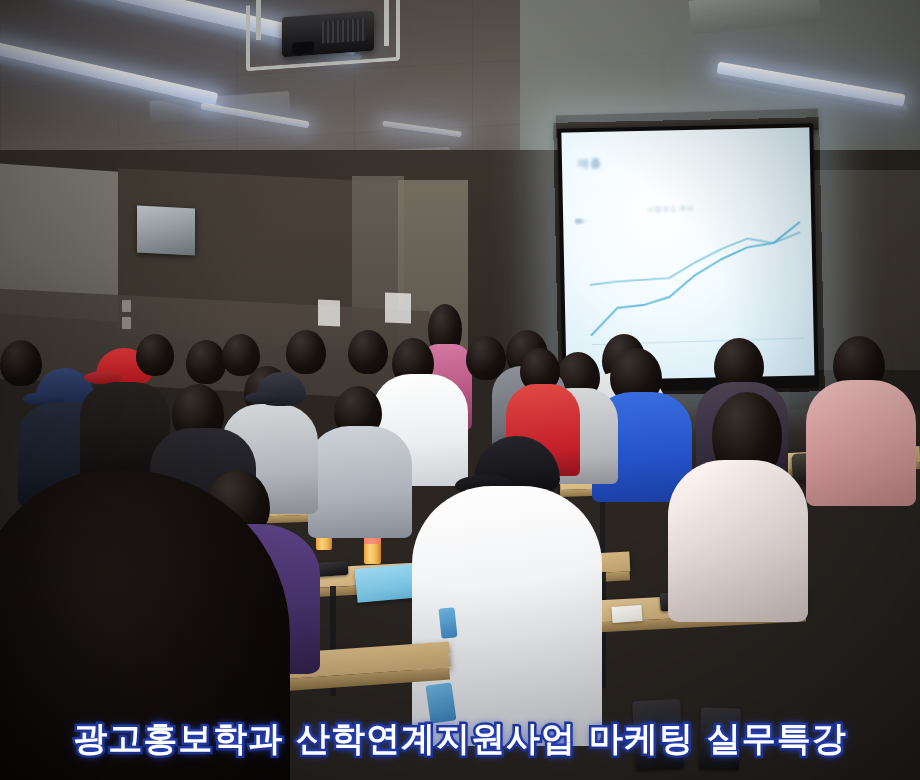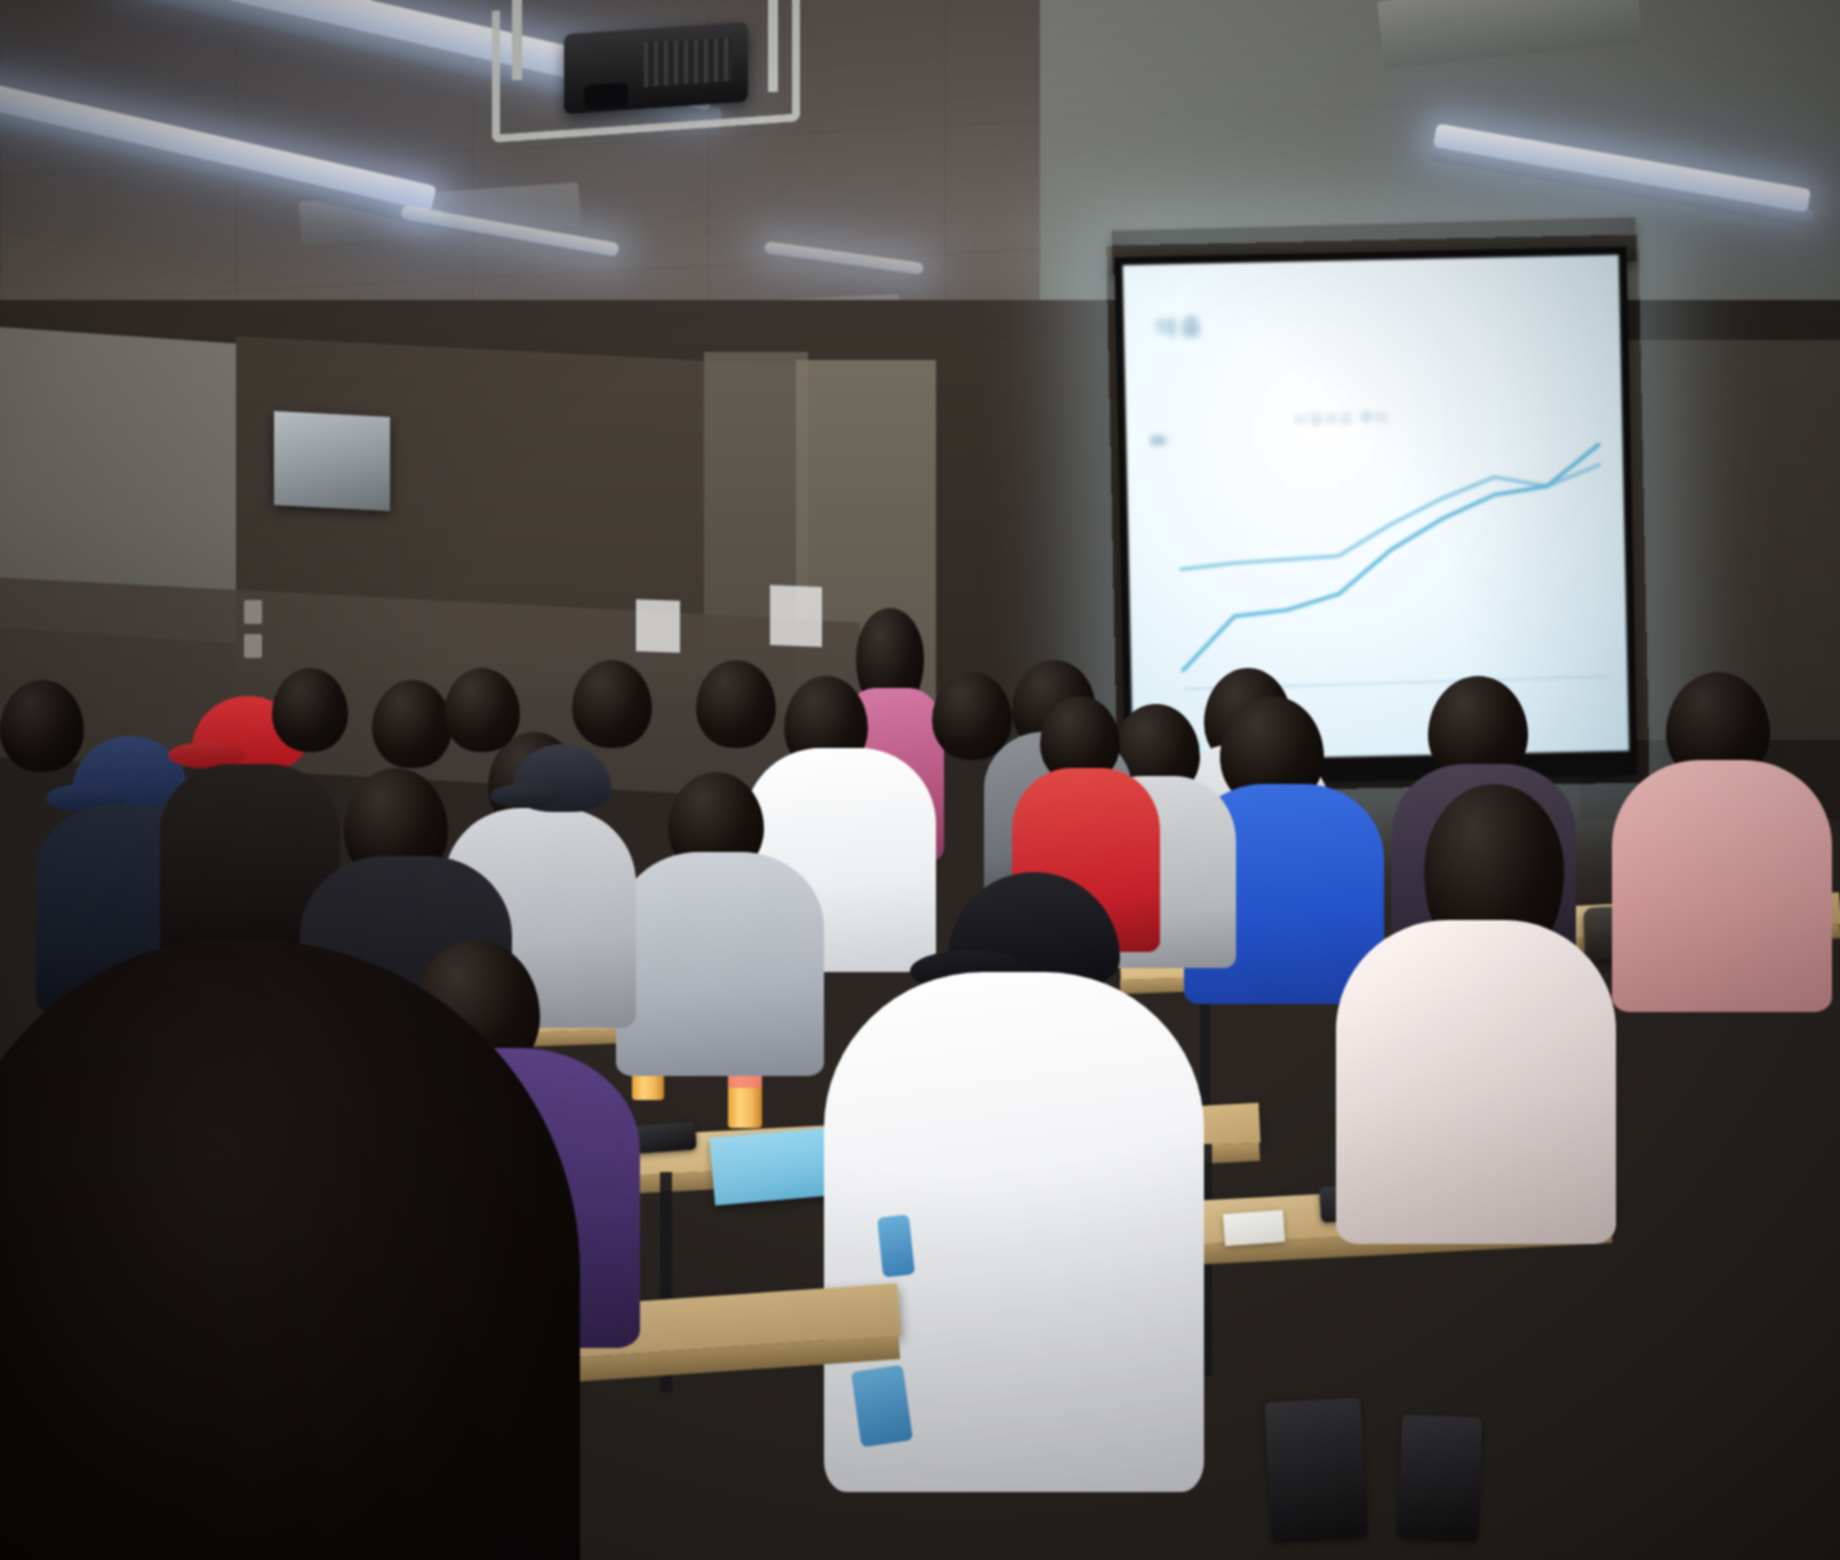--- a/index.html
+++ b/index.html
@@ -553,14 +553,15 @@
     <div class="head" style="left:206px;top:470px;width:64px;height:70px;"></div>
     <div class="body" style="left:170px;top:524px;width:150px;height:150px;
          background:linear-gradient(175deg,#5e4488 0%,#4b3470 55%,#33224f 100%);"></div>
   </div>
 
   <div class="dark-foreground"></div>
 
   <div class="soft-focus"></div>
   <div class="room-vignette"></div>
 
+  <div class="caption">광고홍보학과 산학연계지원사업 마케팅 실무특강</div>
 
 </div>
 
 </body></html>

